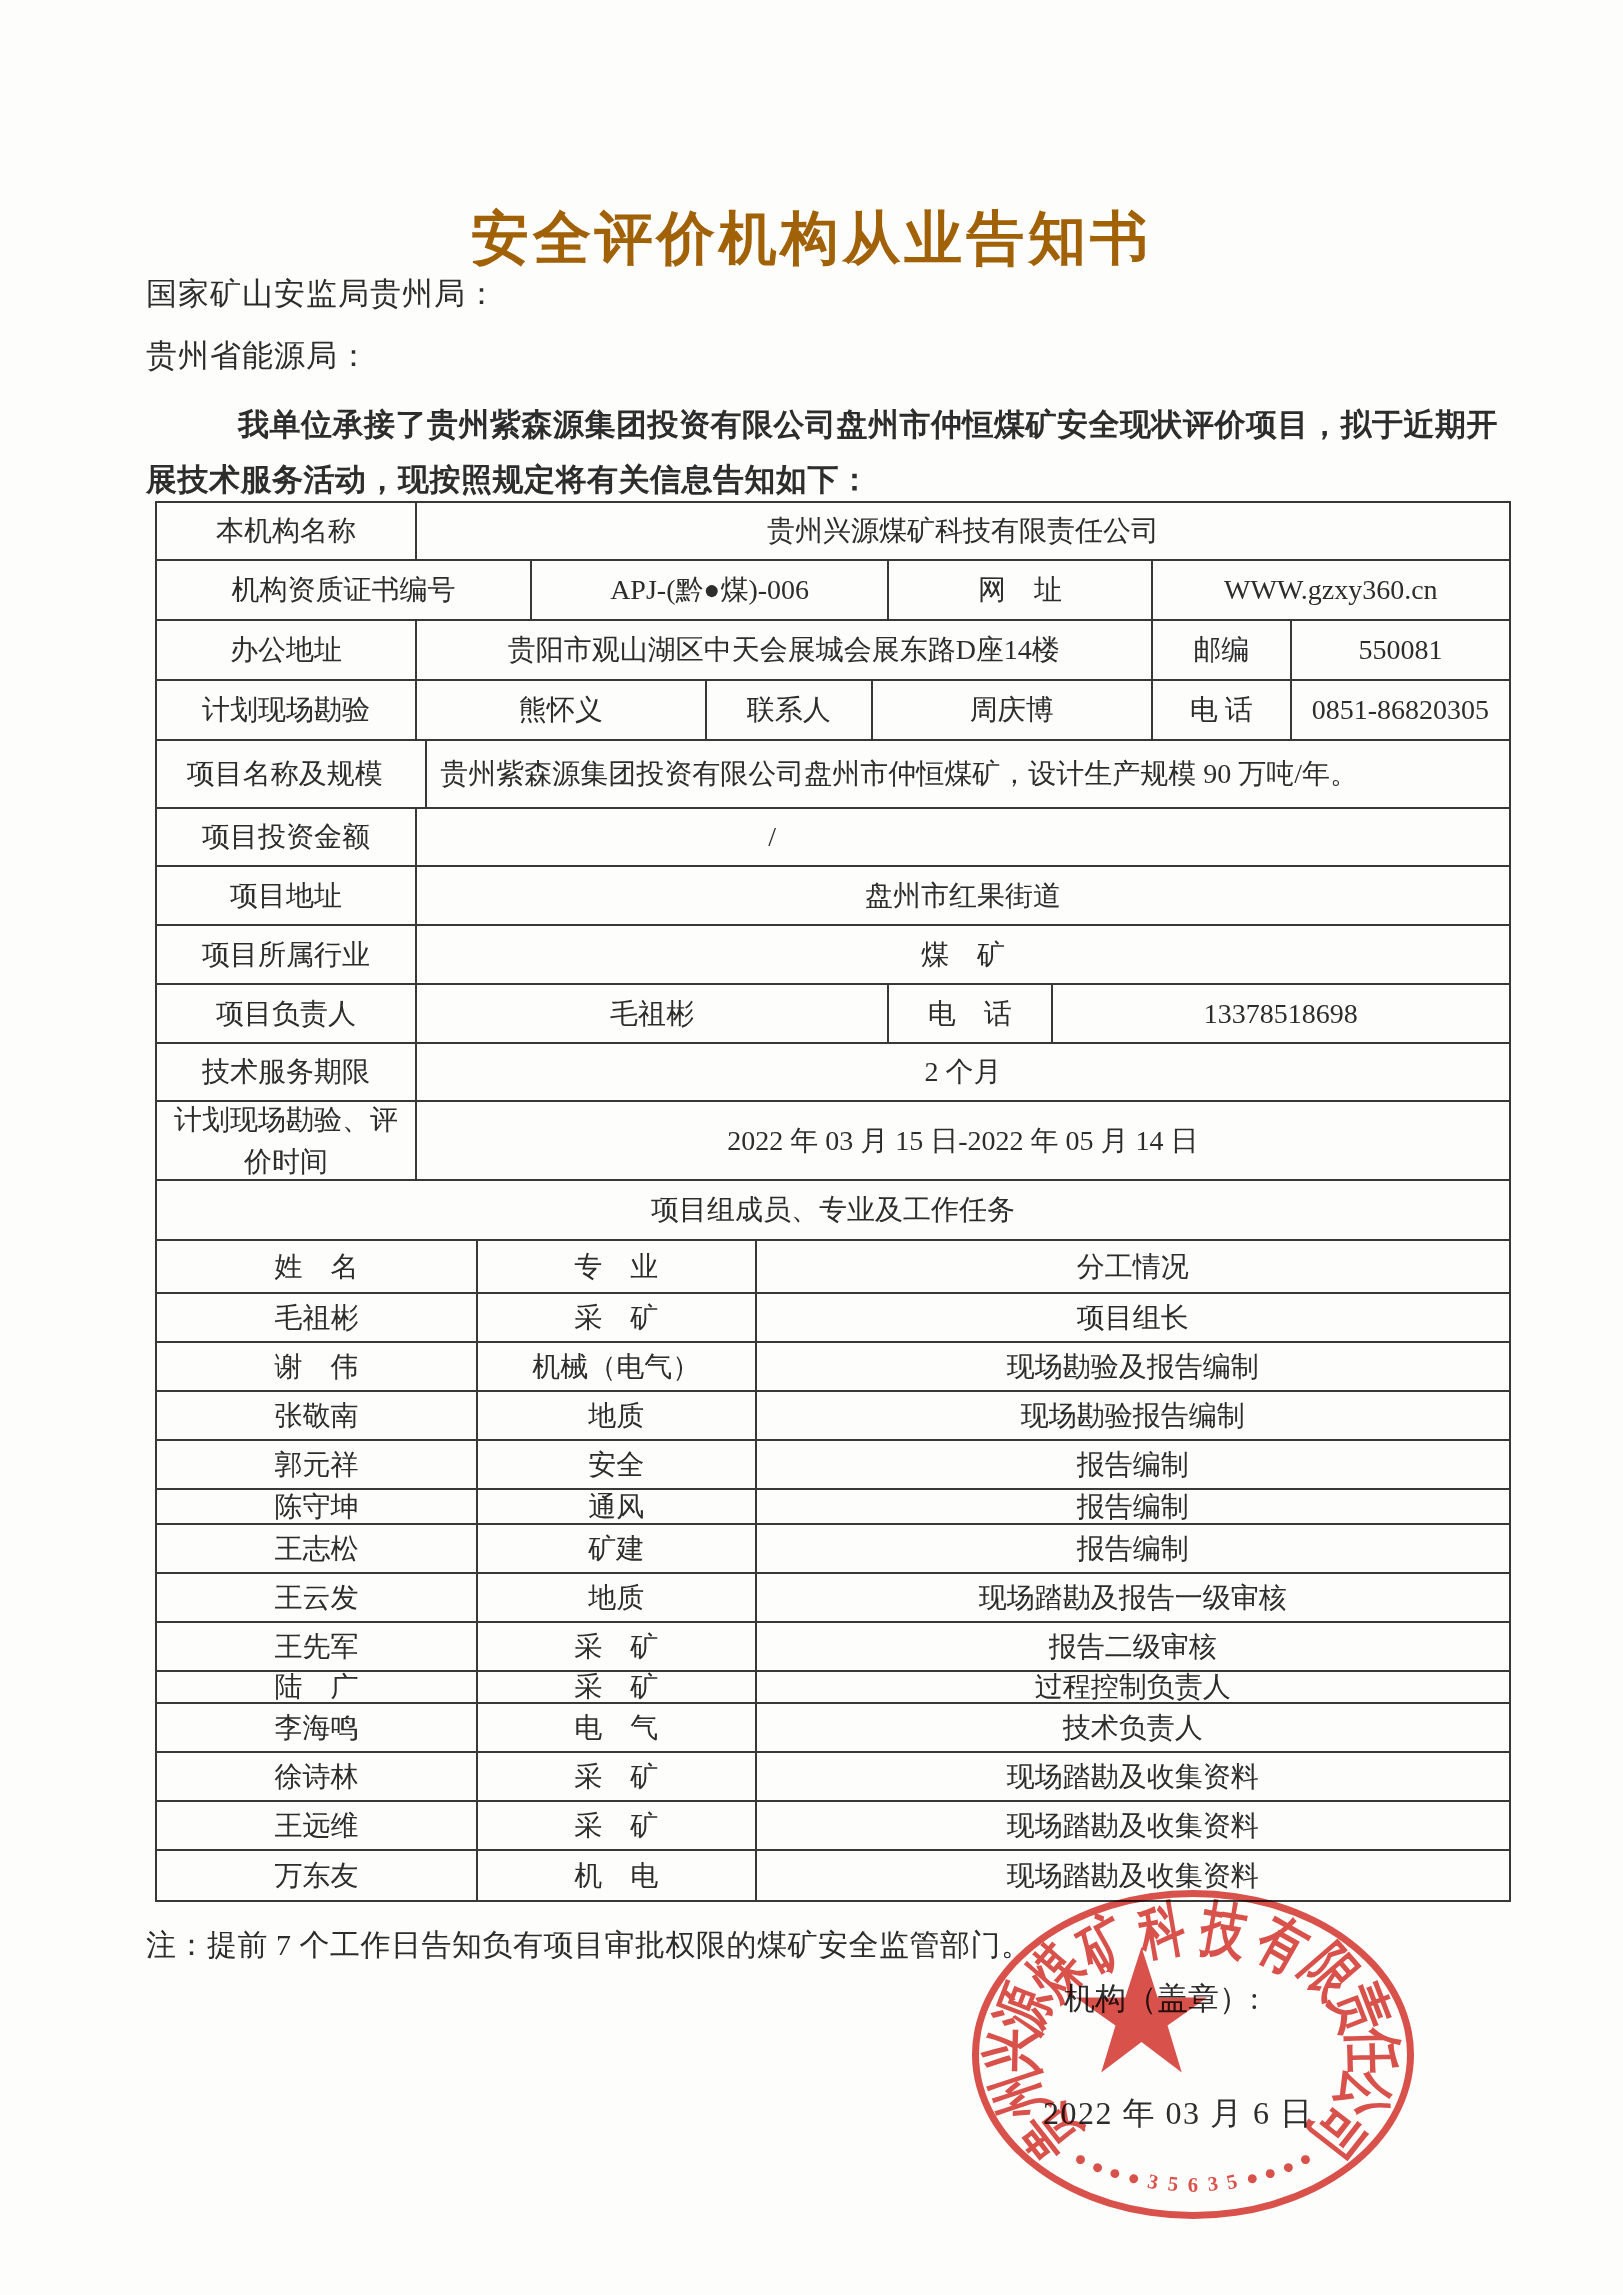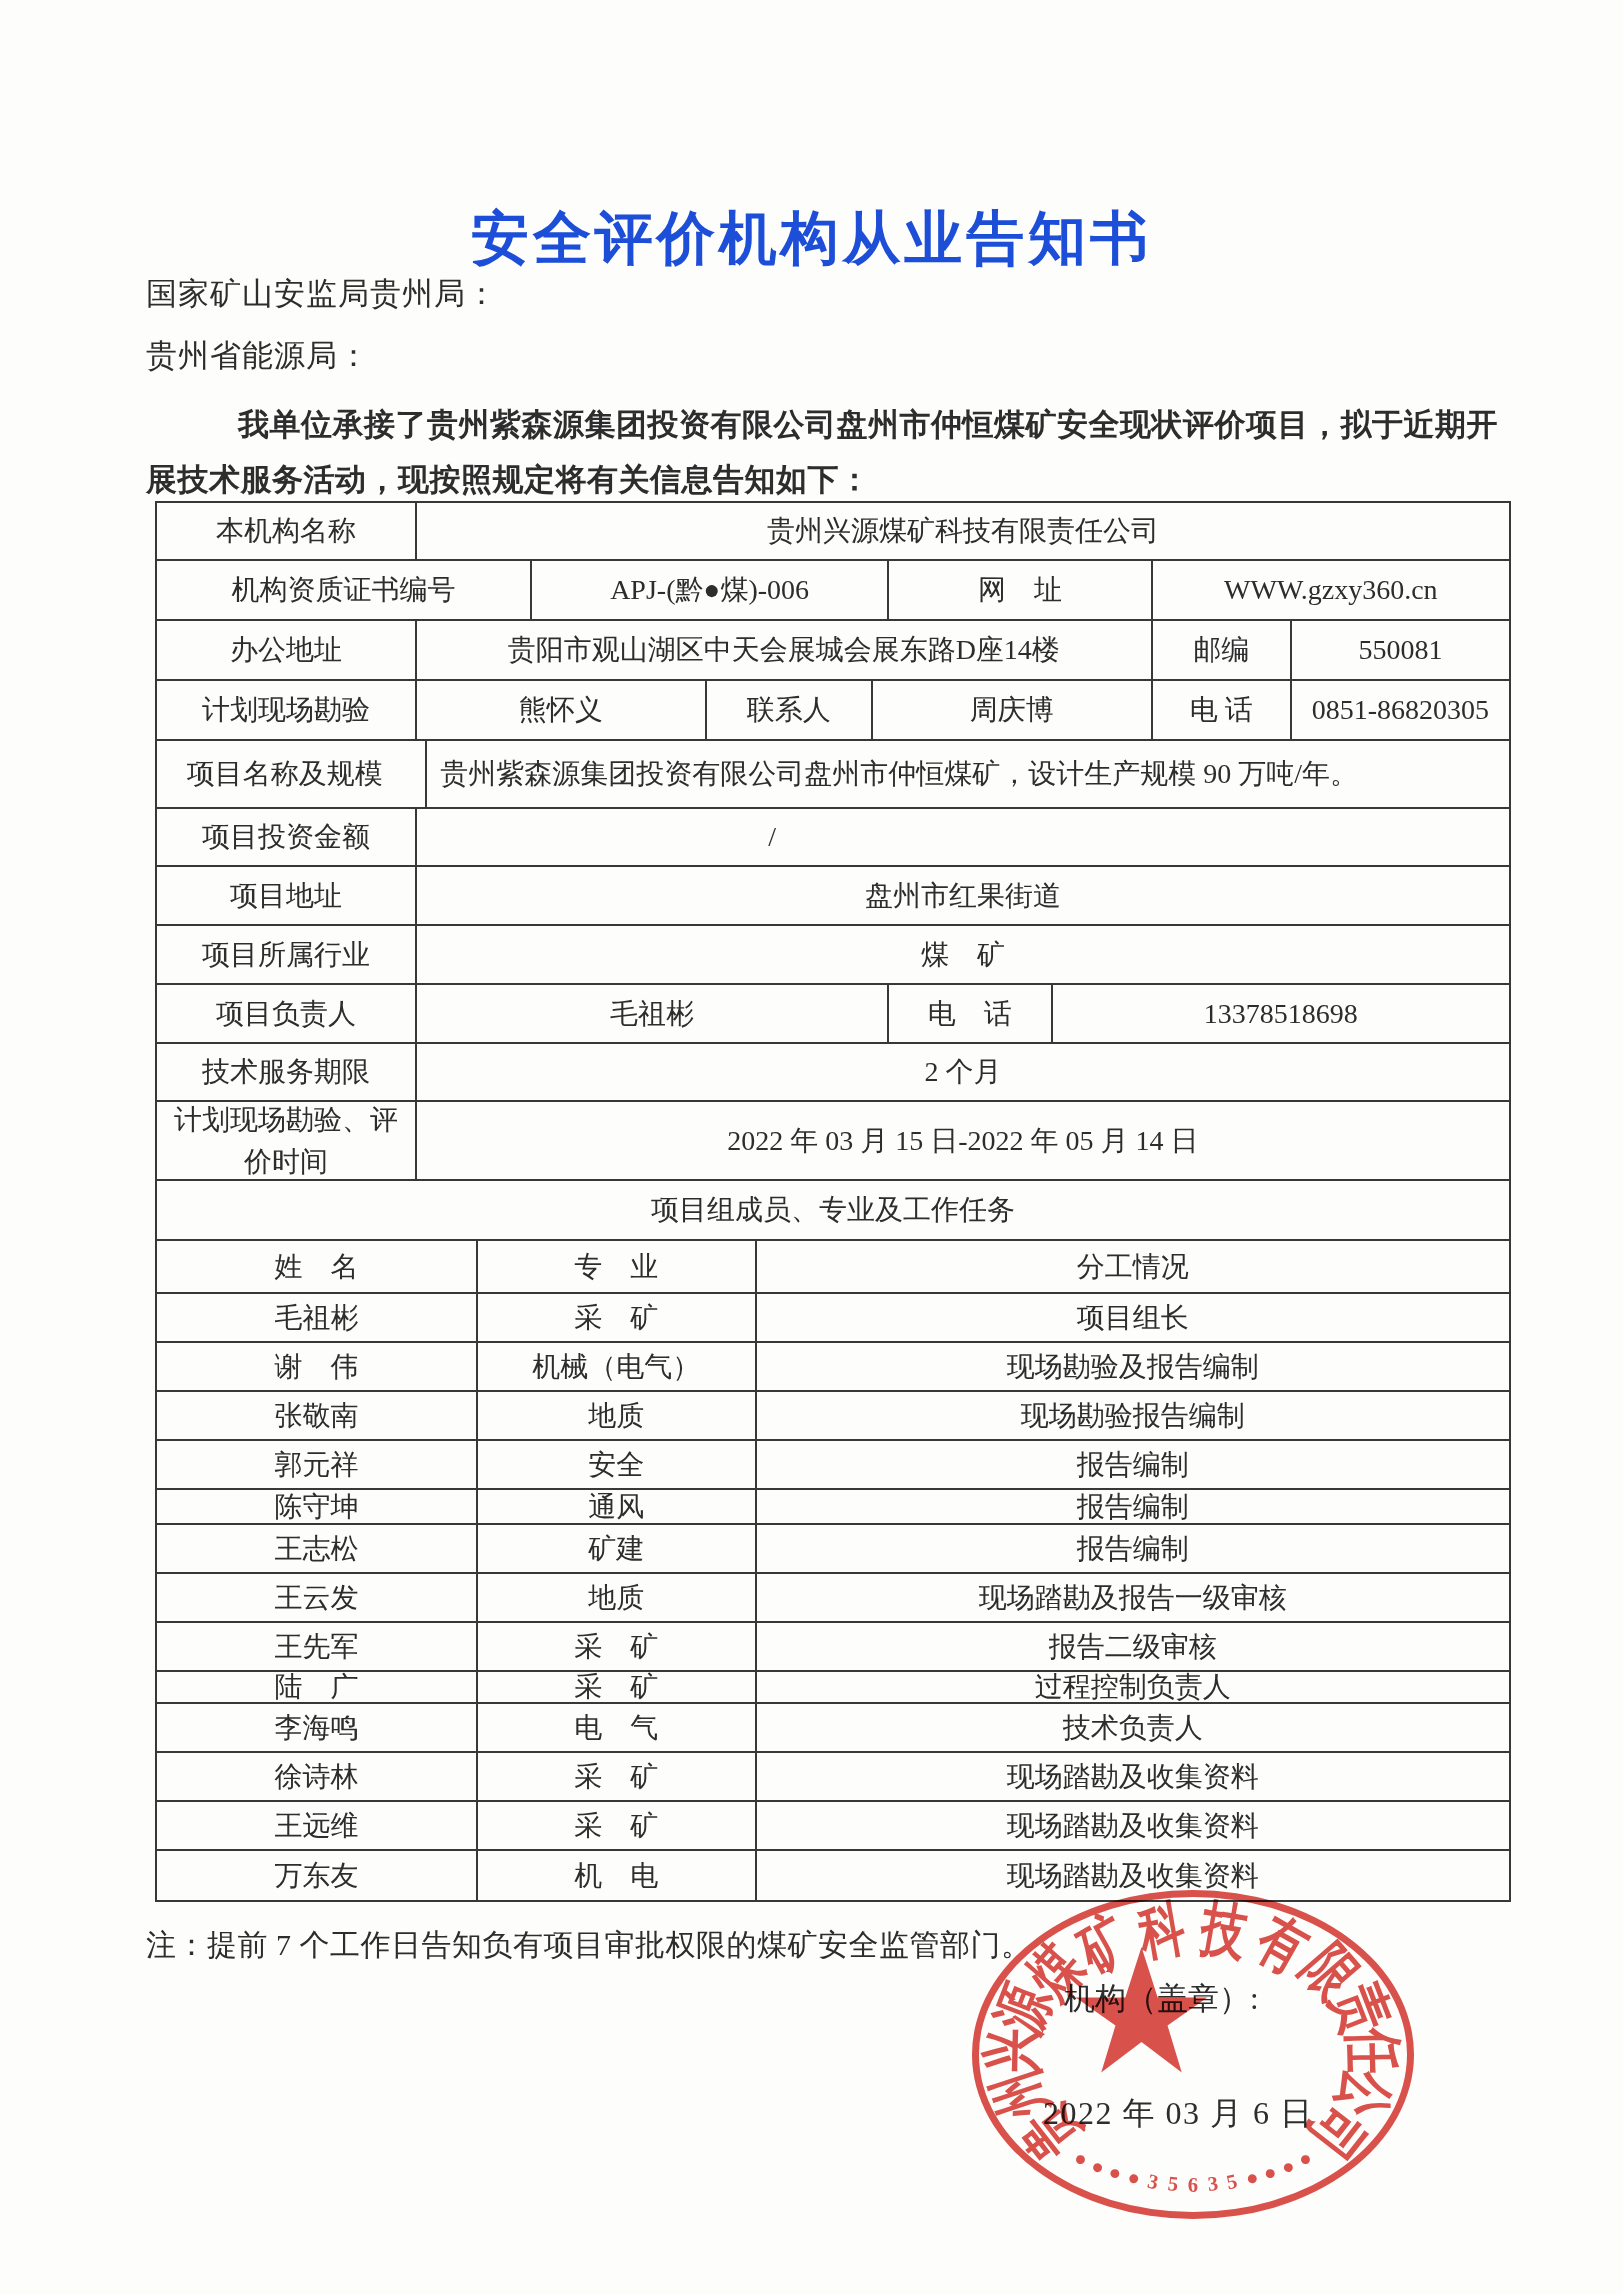--- a/index.html
+++ b/index.html
@@ -17,21 +17,21 @@
     background:var(--paper);
     color:var(--ink);
     overflow:hidden;
     margin:0 auto;
   }
   
   .title{
     position:absolute;top:200px;left:0;width:100%;
     text-align:center;
     font-size:58px;font-weight:bold;letter-spacing:3.9px;
-    color:#1d4ed8;
+    color:#a16207;
   }
   .recipient{position:absolute;left:146px;font-size:31px;letter-spacing:1px;}
   .recipient.r1{top:273px;}
   .recipient.r2{top:335px;}
   .intro-line{position:absolute;left:146px;width:1369px;font-size:31px;letter-spacing:0.5px;font-weight:bold;}
   .intro-line.l1{top:404px;text-indent:92px;}
   .intro-line.l2{top:459px;}
   
   .doc-table{
     position:absolute;left:155px;top:501px;width:1356px;

